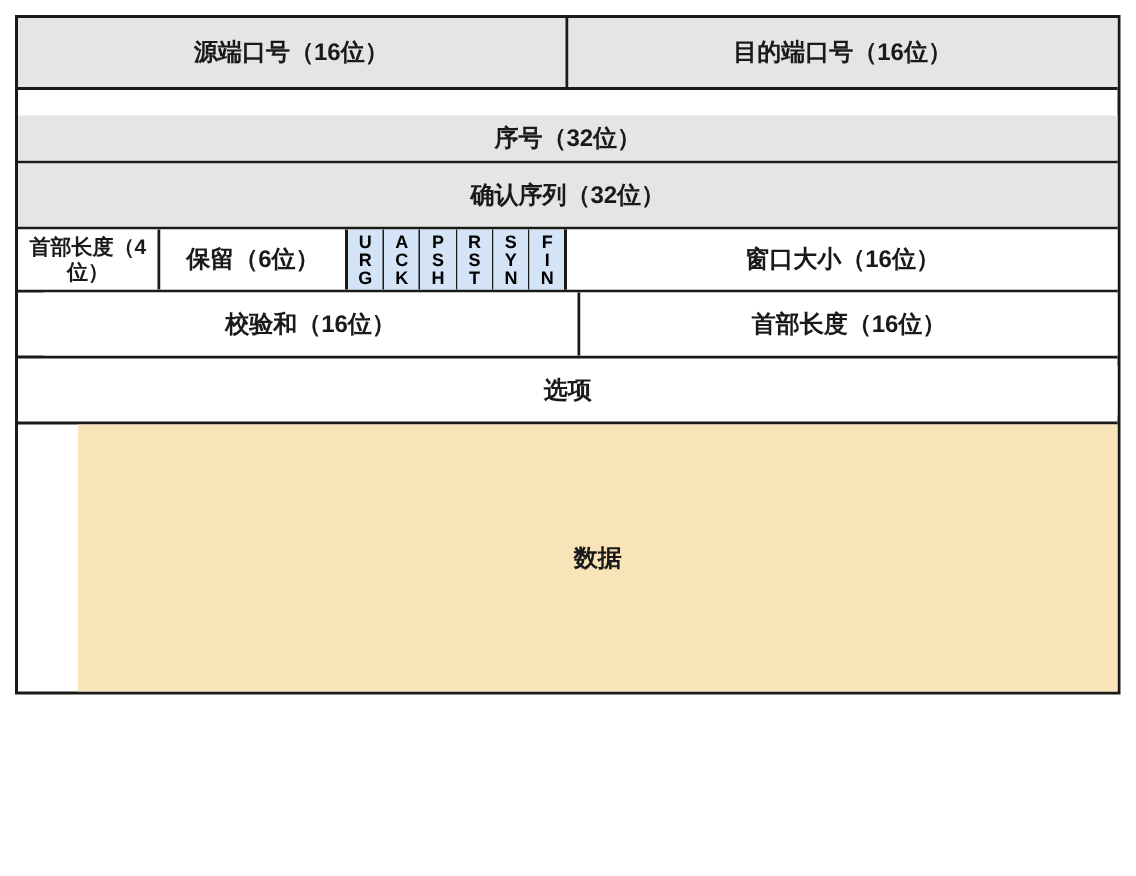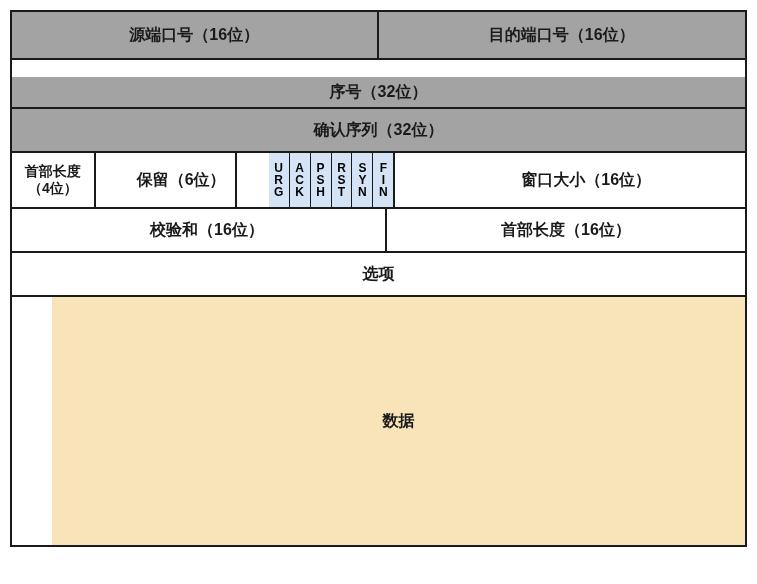--- a/index.html
+++ b/index.html
@@ -34,53 +34,52 @@
       font-size: 16px;
       font-weight: bold;
       color: #1a1a1a;
       border-right: 2px solid #1a1a1a;
       padding: 6px 4px;
     }
     .cell:last-child {
       border-right: none;
     }
     .blue-bg {
-      background-color: #a3a3a3;
+      background-color: #e5e5e5;
       text-align: center;
     }
     .white-bg {
       background-color: #ffffff;
     }
     .wheat-bg {
       background-color: #f8e4b8;
     }
     .row-1 {
       height: 48px;
     }
     .row-2 {
       height: 32px;
       margin-top: 17px;
     }
     .row-3 {
       height: 44px;
     }
     .row-4 {
-      height: 56px;
-      gap: 32px;
+      height: 42px;
     }
     .row-5 {
       height: 44px;
       padding-left: 17px;
     }
     .row-6 {
       height: 44px;
       align-items: center;
     }
     .row-7 {
-      height: 248px;
+      height: 178px;
       padding-left: 40px;
     }
     .half {
       width: 50%;
     }
     .full {
       width: 100%;
     }
     .header-len {
       width: 13%;

